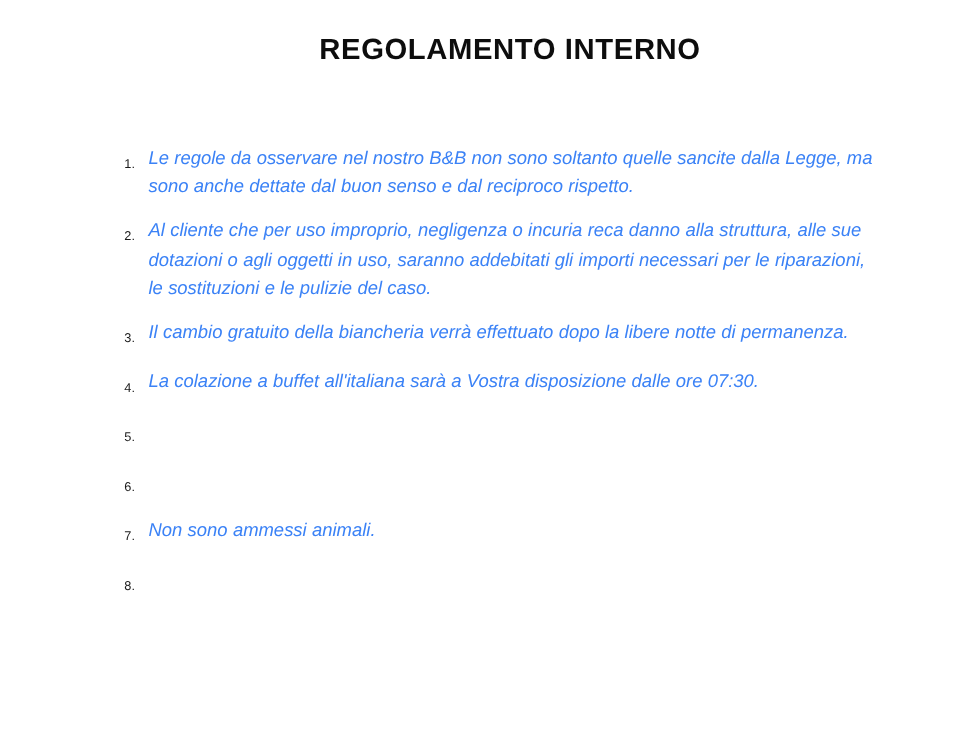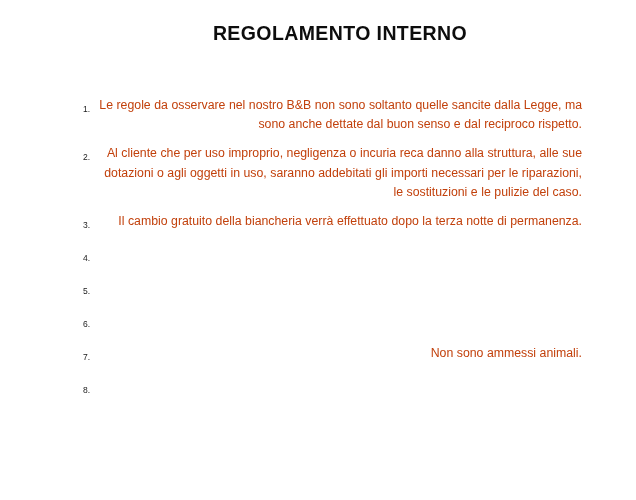--- a/index.html
+++ b/index.html
@@ -60,23 +60,24 @@
     padding-top: 4px;
     color: #1a1a1a;
     font-family: "Liberation Sans", sans-serif;
   }
 
   .rule-text {
     flex: 1 1 auto;
     padding-left: 9px;
     font-size: 12.3px;
     line-height: 19.2px;
-    color: #c2410c;
-    text-align: right;
+    color: #3b82f6;
+    text-align: left;
     word-spacing: 0.1px;
+    font-style: italic;
   }
 </style>
 </head>
 <body>
 
 <div class="page">
 
   <div class="doc-title">REGOLAMENTO INTERNO</div>
 
   <div class="rules-list">
@@ -86,25 +87,26 @@
       <div class="rule-text">Le regole da osservare nel nostro B&amp;B non sono soltanto quelle sancite dalla Legge, ma sono anche dettate dal buon senso e dal reciproco rispetto.</div>
     </div>
 
     <div class="rule-item">
       <div class="rule-number">2.</div>
       <div class="rule-text">Al cliente che per uso improprio, negligenza o incuria reca danno alla struttura, alle sue dotazioni o agli oggetti in uso, saranno addebitati gli importi necessari per le riparazioni, le sostituzioni e le pulizie del caso.</div>
     </div>
 
     <div class="rule-item">
       <div class="rule-number">3.</div>
-      <div class="rule-text">Il cambio gratuito della biancheria verrà effettuato dopo la terza notte di permanenza.</div>
+      <div class="rule-text">Il cambio gratuito della biancheria verrà effettuato dopo la libere notte di permanenza.</div>
     </div>
 
     <div class="rule-item">
       <div class="rule-number">4.</div>
+      <div class="rule-text">La colazione a buffet all'italiana sarà a Vostra disposizione dalle ore 07:30.</div>
     </div>
 
     <div class="rule-item">
       <div class="rule-number">5.</div>
     </div>
 
     <div class="rule-item">
       <div class="rule-number">6.</div>
     </div>
 

